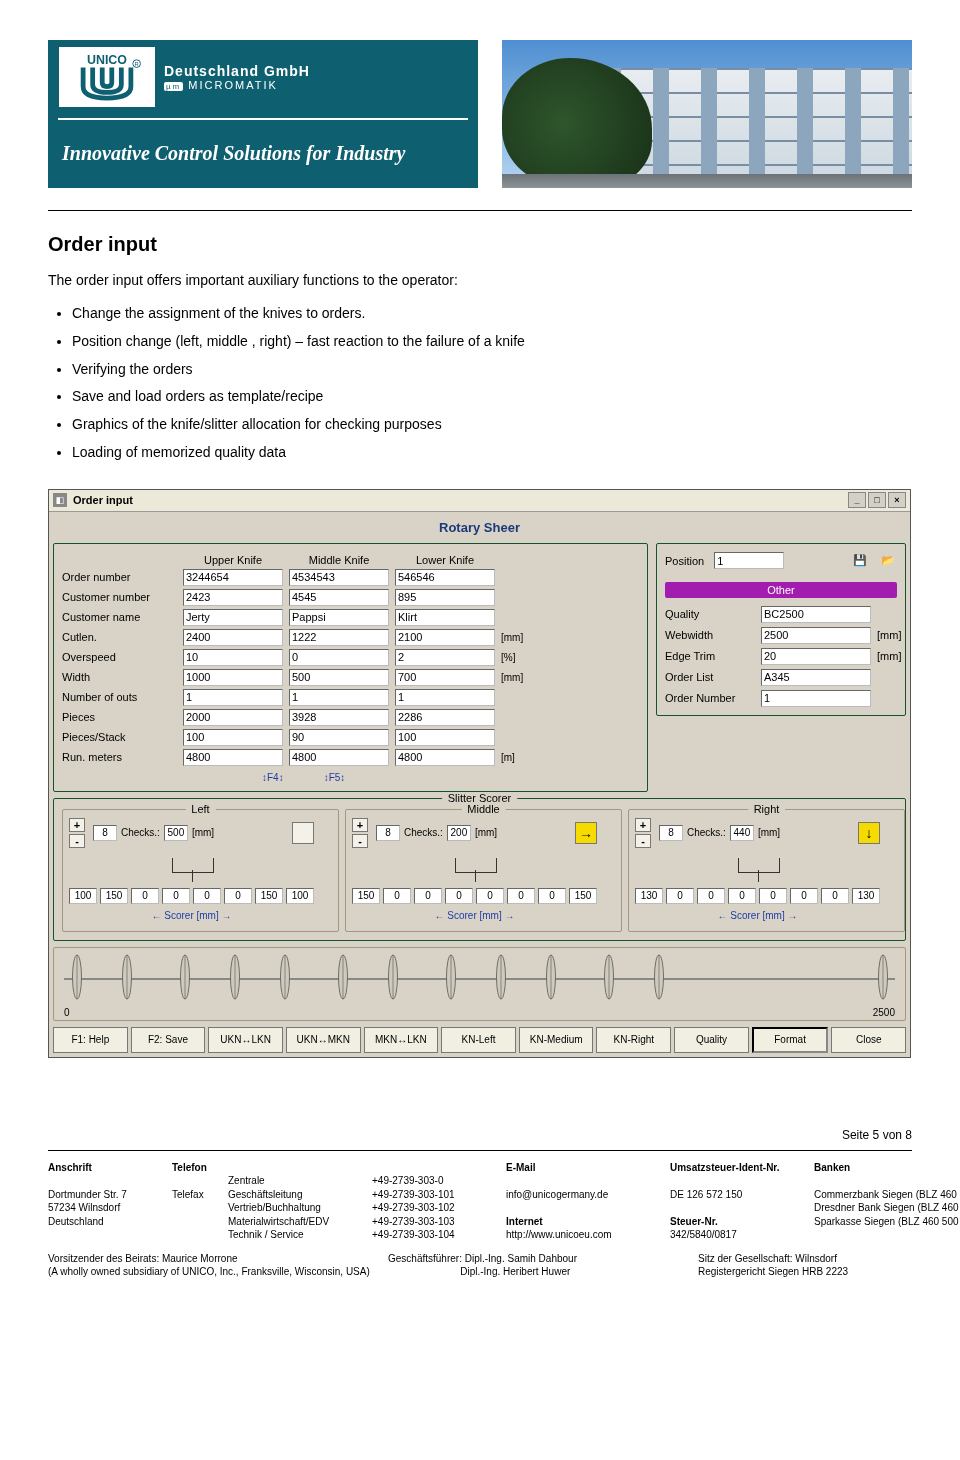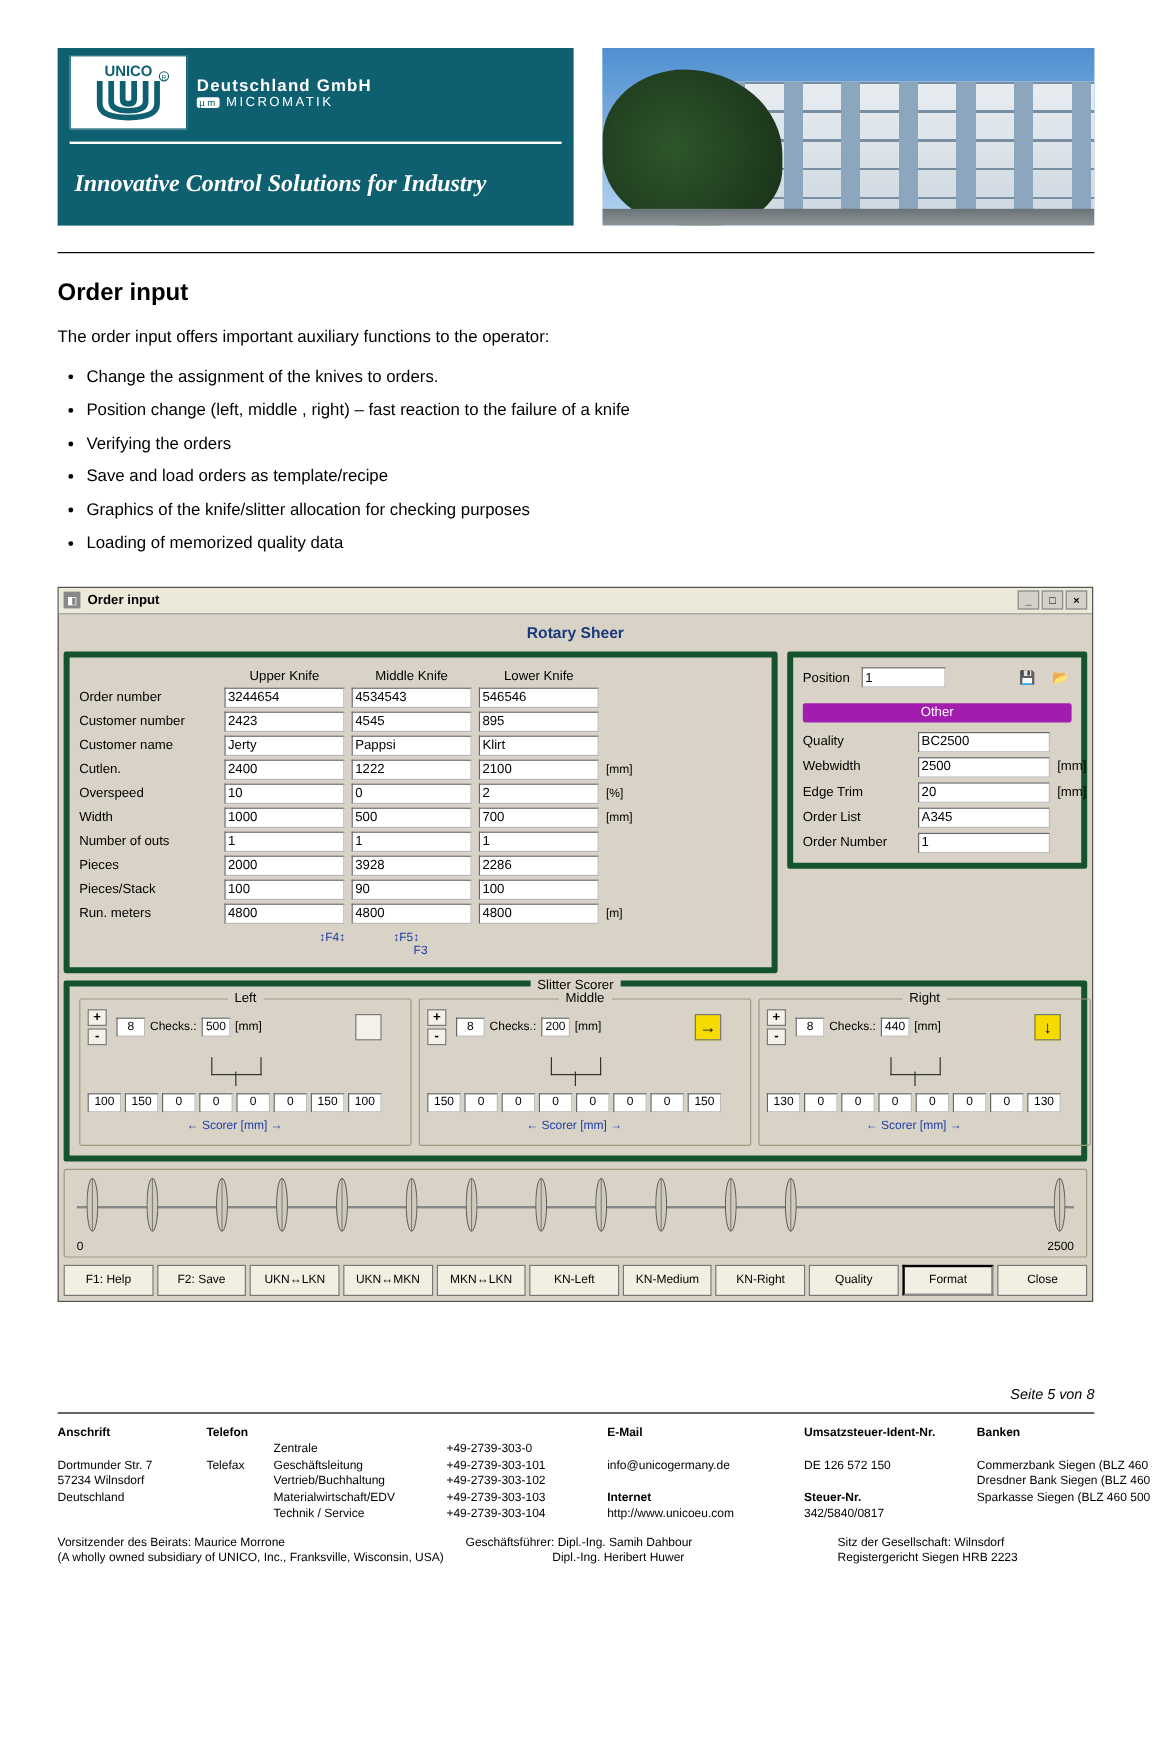--- a/index.html
+++ b/index.html
@@ -29,21 +29,21 @@
 
   
   .app-window { margin-top: 24px; width: 863px; border:1px solid #555; background:#d8d3c6; font-family: Tahoma, Arial, sans-serif; font-size:11px; color:#000; }
   .titlebar { background:#ece9d8; height:22px; display:flex; align-items:center; padding:0 4px; border-bottom:1px solid #999;}
   .titlebar .icon { width:14px;height:14px;background:#888; margin-right:6px; display:flex;align-items:center;justify-content:center;color:#fff;font-size:9px;}
   .titlebar .t { font-weight:bold; flex:1; }
   .winbtns { display:flex; gap:2px; }
   .winbtn { width:18px;height:16px;background:#d4d0c8;border:1px solid #888;display:flex;align-items:center;justify-content:center;font-size:9px;font-weight:bold;cursor:pointer;}
   .app-body { padding:4px; }
   .section-title { text-align:center; color:#1a3a7a; font-weight:bold; font-size:13px; padding:4px 0 8px 0; }
-  .fieldset { border:5px solid #14532d; border-radius:2px; position:relative; padding:10px 8px 8px 8px; margin-bottom:6px; background:#d8d3c6; }
+  .fieldset { border:1px solid #14532d; border-radius:2px; position:relative; padding:10px 8px 8px 8px; margin-bottom:6px; background:#d8d3c6; }
   .fieldset > .legend { position:absolute; top:-7px; left:50%; transform:translateX(-50%); background:#d8d3c6; padding:0 6px; font-size:11px; color:#000; }
   .rotary { display:flex; gap:8px; }
   .rot-left { flex:1; }
   .rot-right { width:250px; }
   .rot-grid { display:grid; grid-template-columns: 115px 100px 100px 100px 40px; gap:3px 6px; align-items:center; }
   .rot-grid .hdr { text-align:center; font-size:11px; }
   .rot-grid .lbl { font-size:11px; }
   .rot-grid input { width:100%; height:17px; font-size:11px; padding:0 2px; border:1px inset #bbb; background:#fff; }
   .rot-grid .unit { font-size:10px; }
   .f-row { display:flex; gap:40px; padding:6px 0 0 200px; color:#1f3da6; font-size:10px; }
@@ -79,21 +79,21 @@
   .rail { position:absolute; left:10px; right:10px; top:30px; height:2px; background:#888; }
   .knives-holder { position:absolute; left:10px; right:10px; top:6px; bottom:22px; }
   .knife { position:absolute; top:0; height:46px; width:10px; }
   .knife svg{width:10px;height:46px;display:block;}
   .viz-labels { position:absolute; left:10px; right:10px; bottom:2px; display:flex; justify-content:space-between; font-size:10px;}
 
   .btn-bar { display:flex; gap:3px; }
   .btn-bar .bbtn { flex:1; height:26px; border:1px solid #777; background:#f1eee2; display:flex; align-items:center; justify-content:center; font-size:10px; cursor:pointer; }
   .btn-bar .bbtn.sel { border:2px inset #333; }
 
-  .pagefoot { font-size:12px; text-align:right; margin-top:70px;font-style:italic; }
+  .pagefoot { font-size:12px; text-align:right; margin-top:70px; }
   .foot-hr { border:0;border-top:1.5px solid #000; margin:8px 0 10px 0; }
   .foot { font-size:10px; line-height:1.35; }
   .foot-grid { display:grid; grid-template-columns: 120px 52px 140px 130px 160px 140px 170px; gap:0 4px; }
   .foot-grid div { white-space:nowrap; }
   .foot b { font-weight:bold; }
   .foot-lower { margin-top:10px; display:grid; grid-template-columns: 330px 300px auto; gap:0 10px; }
 </style>
 </head>
 <body>
 
@@ -212,21 +212,20 @@
               <div class="lbl">Run. meters</div>
               <input type="text" value="4800" style="">
               <input type="text" value="4800" style="">
               <input type="text" value="4800" style="">
               <div class="unit">[m]</div>
             </div>
           <div class="f-row">
             <span>F4</span>
             <span>F5</span>
           </div>
-          <div style="text-align:center;color:#1f3da6;font-size:10px;">F3</div>
         </div>
 
         <div class="rot-right">
           <div class="fieldset" style="padding-top:8px;">
             <div class="pos-row">
               <span>Position</span>
               <input type="text" value="1" style="">
               <div class="pos-icons">
                 <div class="ic">💾</div>
                 <div class="ic">📂</div>

